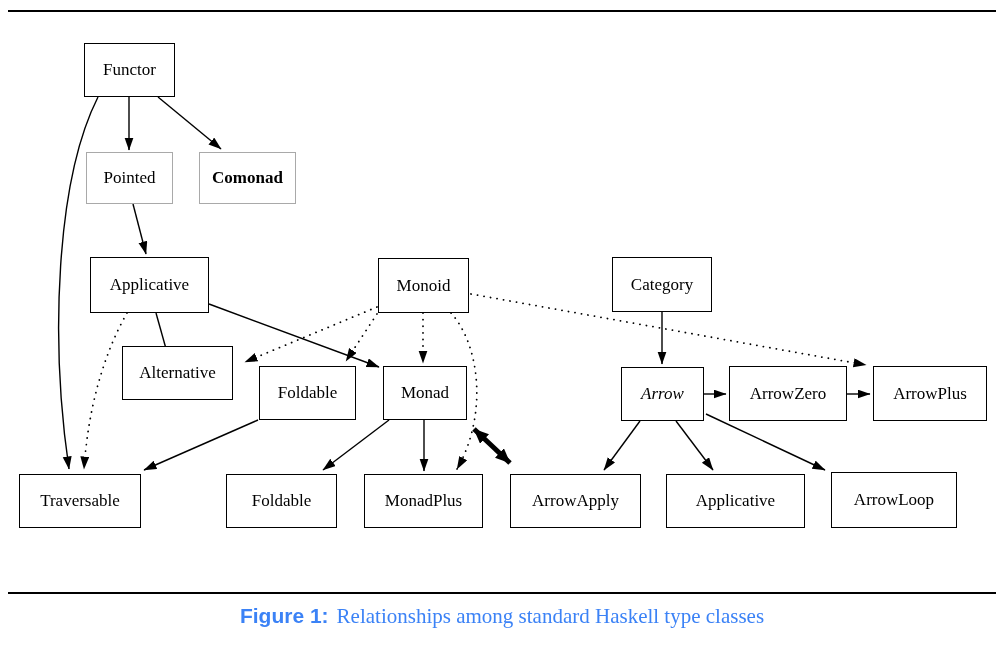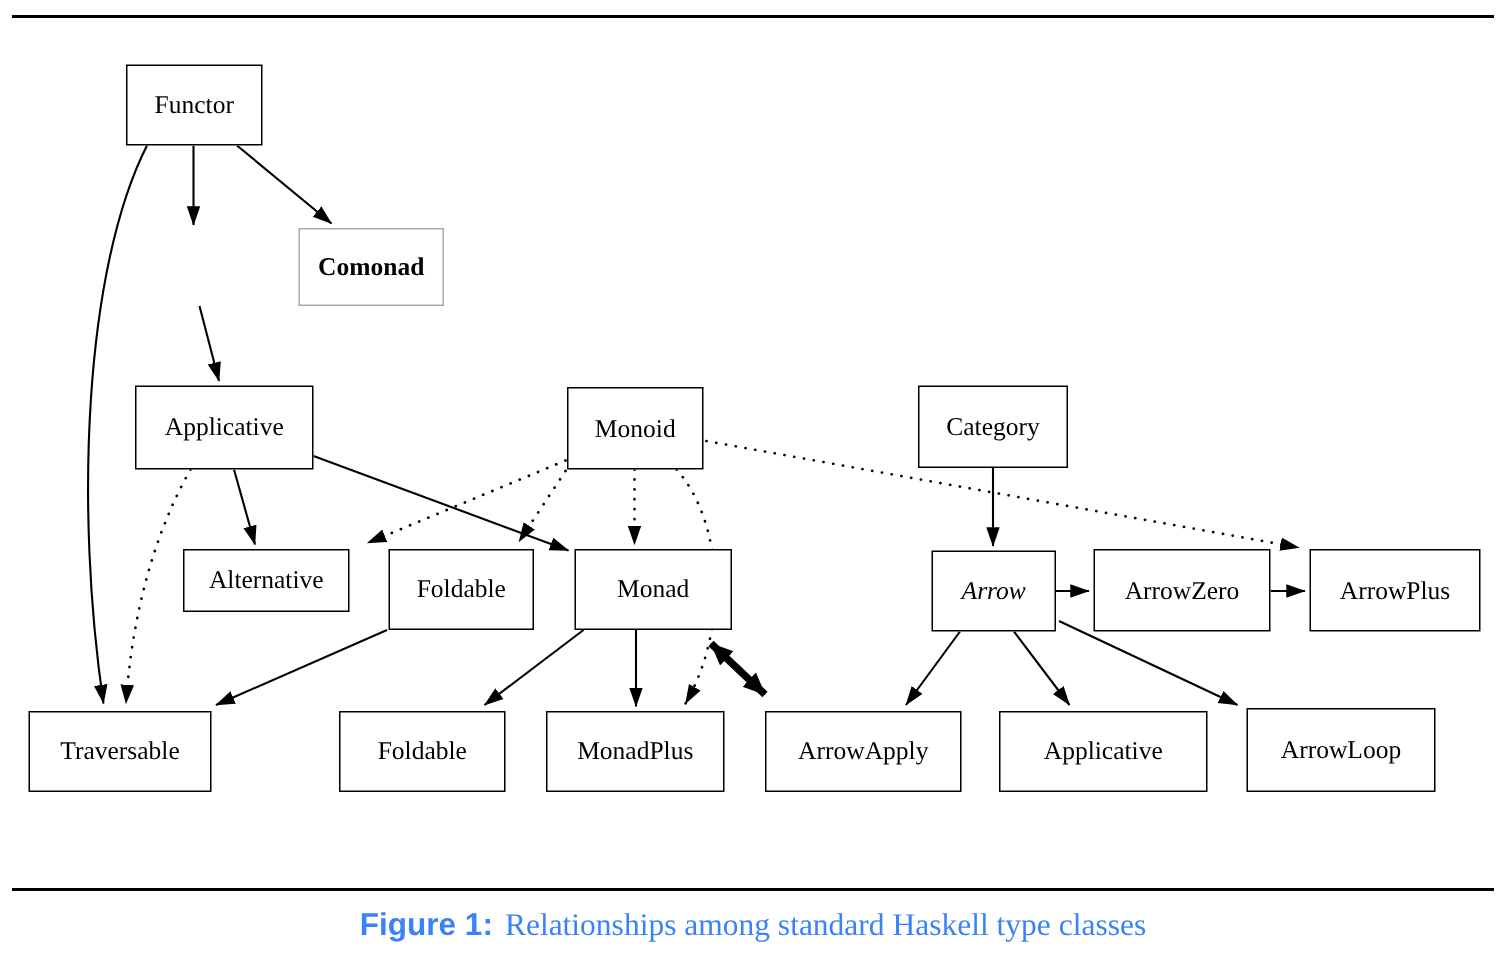--- a/index.html
+++ b/index.html
@@ -70,27 +70,28 @@
       <path d="M127,313 C103,355 88,410 84,469" marker-end="url(#ah)"></path>
       <path d="M377,307 L245,362" marker-end="url(#ah)"></path>
       <path d="M377,314 L346,361" marker-end="url(#ah)"></path>
       <path d="M423,313 L423,363" marker-end="url(#ah)"></path>
       <path d="M451,313 C480,345 488,415 457,469" marker-end="url(#ah)"></path>
       <path d="M471,294 L866,365" marker-end="url(#ah)"></path>
     </g>
   </svg>
 
   <div class="node" style="left:84px;top:43px;width:91px;height:54px;">Functor</div>
+  <div class="node muted" style="left:86px;top:152px;width:87px;height:52px;">Pointed</div>
   <div class="node muted" style="left:199px;top:152px;width:97px;height:52px;font-weight:bold;">Comonad</div>
   <div class="node" style="left:90px;top:257px;width:119px;height:56px;">Applicative</div>
   <div class="node" style="left:378px;top:258px;width:91px;height:55px;">Monoid</div>
   <div class="node" style="left:612px;top:257px;width:100px;height:55px;">Category</div>
-  <div class="node" style="left:122px;top:366px;width:111px;height:42px;">Alternative</div>
+  <div class="node" style="left:122px;top:346px;width:111px;height:54px;">Alternative</div>
   <div class="node" style="left:259px;top:366px;width:97px;height:54px;">Foldable</div>
-  <div class="node" style="left:383px;top:366px;width:105px;height:54px;">Monad</div>
+  <div class="node" style="left:383px;top:366px;width:84px;height:54px;">Monad</div>
   <div class="node" style="left:621px;top:367px;width:83px;height:54px;font-style:italic;">Arrow</div>
   <div class="node" style="left:729px;top:366px;width:118px;height:55px;">ArrowZero</div>
   <div class="node" style="left:19px;top:474px;width:122px;height:54px;">Traversable</div>
   <div class="node" style="left:873px;top:366px;width:114px;height:55px;">ArrowPlus</div>
   <div class="node" style="left:226px;top:474px;width:111px;height:54px;">Foldable</div>
   <div class="node" style="left:364px;top:474px;width:119px;height:54px;">MonadPlus</div>
   <div class="node" style="left:510px;top:474px;width:131px;height:54px;">ArrowApply</div>
   <div class="node" style="left:666px;top:474px;width:139px;height:54px;">Applicative</div>
   <div class="node" style="left:831px;top:472px;width:126px;height:56px;">ArrowLoop</div>
 

